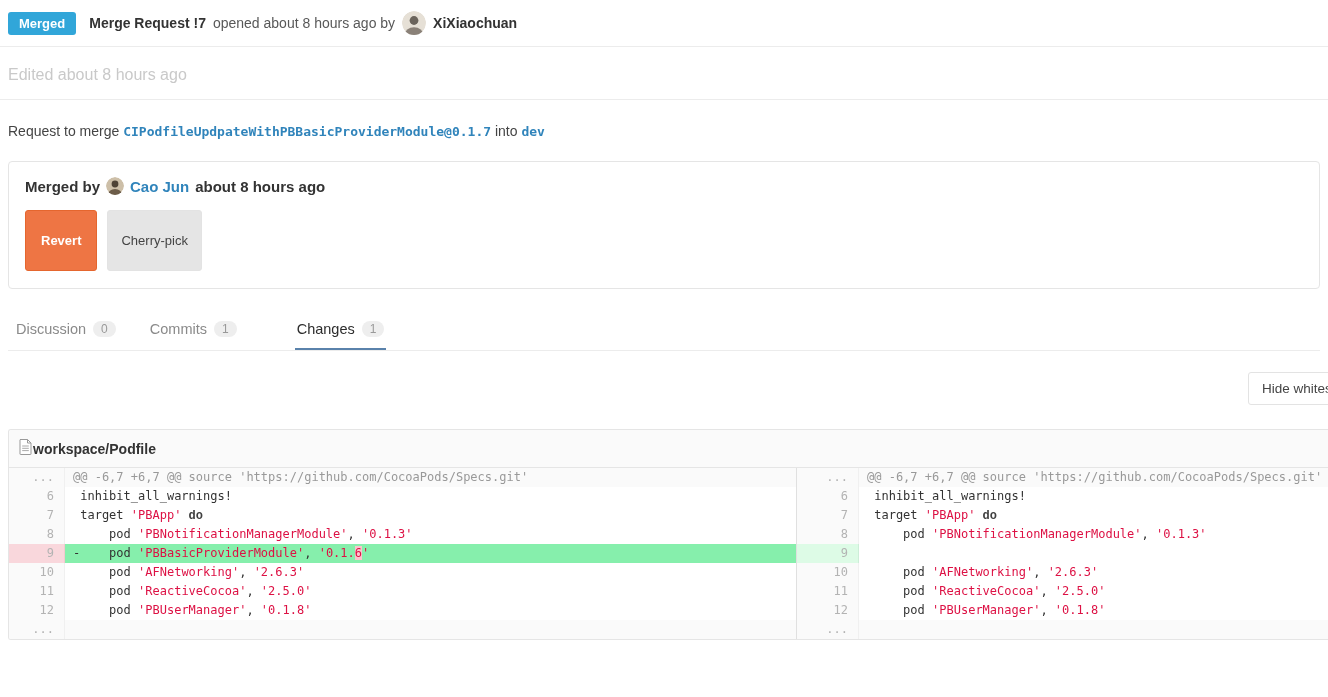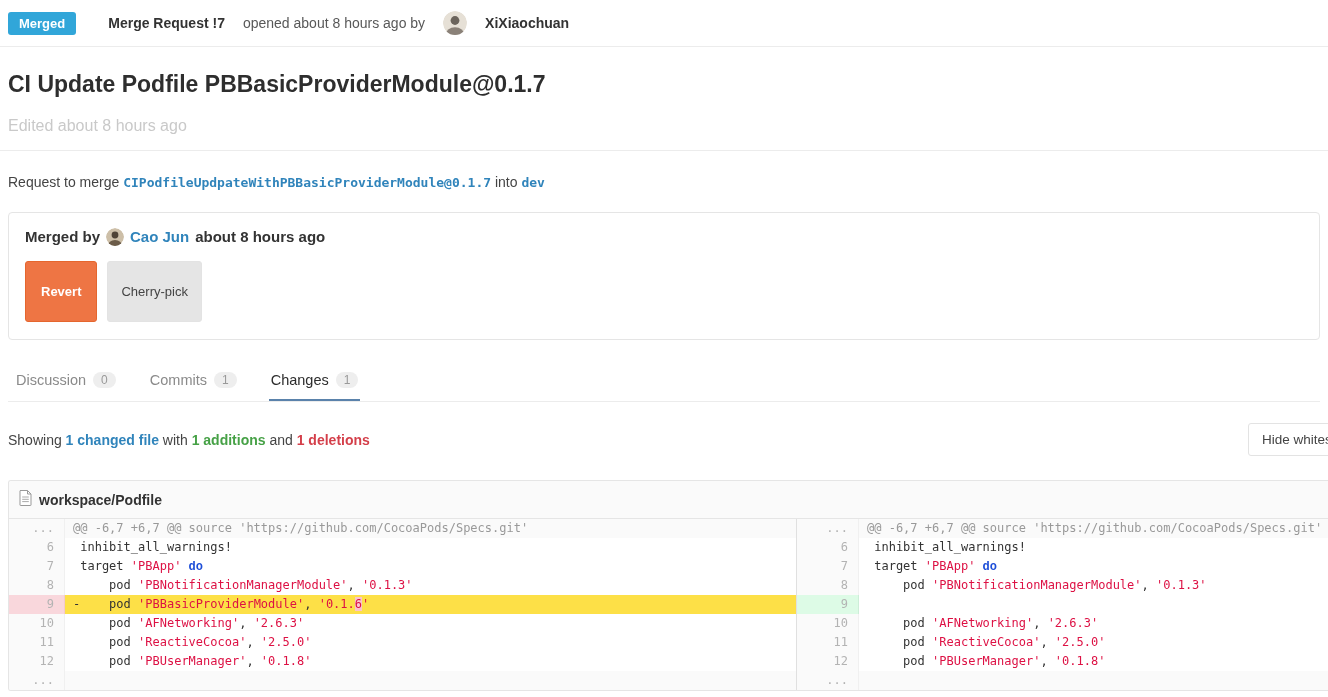--- a/index.html
+++ b/index.html
@@ -1,121 +1,120 @@
 <!DOCTYPE html>
 <html style="--badge-blue: #31a6d9; --link-blue: #3084bb; --revert-orange: #ee7544; --add-green: #46a146; --del-red: #d43f4a; --tab-underline: #5a82ab;"><head>
 <meta charset="utf-8">
 <style>
   * { box-sizing: border-box; margin: 0; padding: 0; }
   html,body { width:1328px; height:697px; overflow:hidden; background:#fff;
     font-family:"Liberation Sans", sans-serif; color:#444; font-size:14px; }
   .page { width:1328px; height:697px; position:relative; }
 
   
-  .topbar { display:flex; align-items:center; gap:18px; padding:11px 8px;
+  .topbar { display:flex; align-items:center; gap:7px; padding:11px 8px;
     border-bottom:1px solid #ececec; }
   .state-badge { background:var(--badge-blue,#31a6d9); color:#fff; font-weight:bold;
     font-size:13px; padding:4px 11px; border-radius:3px; }
-  .mr-ref { font-weight:bold; color:#333; margin-left:14px; }
+  .mr-ref { font-weight:bold; color:#333; margin-left:6px; }
   .opened-text { color:#585858; }
   .avatar { border-radius:50%; overflow:hidden; display:inline-block; vertical-align:middle; }
   .avatar-24 { width:24px; height:24px; }
   .avatar-18 { width:18px; height:18px; }
   .author-name { font-weight:bold; color:#333; }
 
   
   .title { font-size:23px; font-weight:bold; color:#2e2e2e; margin:24px 8px 0; }
   .edited { font-size:16px; color:#c9c9c9; margin:19px 8px 0; }
   .divider { border-top:1px solid #ececec; margin-top:15px; }
 
   
   .request-line { margin:23px 8px 0; color:#444; }
   .branch-link { font-family:"DejaVu Sans Mono", monospace; font-size:13px;
     font-weight:bold; color:var(--link-blue,#3084bb); cursor:pointer;margin-top:12px; }
 
   
   .merged-box { margin:22px 8px 0; border:1px solid #e5e5e5; border-radius:4px;
     padding:15px 16px 17px; }
   .merged-heading { font-size:15px; font-weight:bold; color:#333; display:flex;
-    gap:6px; }
+    align-items:center; gap:6px; }
   .merger-link { color:var(--link-blue,#3084bb); cursor:pointer; }
   .merged-body { margin-top:9px; color:#444; }
   .merged-body b { color:#333; }
   .merged-actions { margin-top:15px; display:flex; gap:10px; }
   .btn { font-size:13px; border-radius:3px; cursor:pointer; font-family:inherit; }
   .btn-revert { background:var(--revert-orange,#ee7544); border:1px solid #e5662e;
     color:#fff; font-weight:bold; padding:22px 15px; }
   .btn-plain { background:#e5e5e5; border:1px solid #e3e3e3; color:#444; padding:7px 13px; }
 
   
   .tabs { display:flex; gap:30px; margin:20px 8px 0; padding:0 6px;
     border-bottom:1px solid #ececec; }
   .tab { padding:12px 2px 11px; font-size:14.5px; color:#8a8a8a; cursor:pointer;
     display:flex; align-items:center; gap:7px; border-bottom:2px solid transparent; }
-  .tab.active { color:#2d2d2d; border-bottom-color:var(--tab-underline,#5a82ab); }
+  .tab.active { color:#2d2d2d; border-bottom-color:var(--tab-underline,#5a82ab);margin-left:26px; }
   .count-badge { background:#eee; color:#999; font-size:12px; border-radius:9px;
     padding:1px 8px; }
 
   
   .summary-row { margin:21px 8px 0; position:relative; height:36px; }
   .summary-text { padding-top:9px; color:#444; }
   .link-changed { color:var(--link-blue,#3084bb); font-weight:bold; cursor:pointer; }
   .additions { color:var(--add-green,#46a146); font-weight:bold; }
   .deletions { color:var(--del-red,#d43f4a); font-weight:bold; }
   .btn-whitespace { position:absolute; left:1240px; top:0; white-space:nowrap;
     background:#fff; border:1px solid #e3e3e3; border-radius:3px; color:#444;
     font-size:13.5px; padding:8px 13px; cursor:pointer; font-family:inherit; }
 
   
   .file-card { margin:21px 0 0 8px; width:1320px; border:1px solid #e5e5e5;
     border-radius:3px 0 0 3px; border-right:none; overflow:hidden; }
   .file-header { background:#fafafa; border-bottom:1px solid #e5e5e5;
     padding:9px 10px; font-weight:bold; color:#333; display:flex;
-    align-items:center; gap:7px; font-size:14px; }
+    align-items:center; gap:1px; font-size:14px; }
   .diff-table { display:flex; font-family:"DejaVu Sans Mono", monospace;
     font-size:12px; }
   .pane { overflow:hidden; }
   .pane-left { width:787px; }
   .pane-right { flex:1; border-left:1px solid #e0e0e0; }
   .drow { display:flex; height:19px; line-height:19px; white-space:pre; }
   .lnum { flex:none; text-align:right; padding-right:10px; color:#b3b3b3;
     background:#fafafa; border-right:1px solid #f0f0f0; cursor:pointer; }
   .pane-left .lnum { width:56px; }
   .pane-right .lnum { width:62px; }
   .code { flex:1; padding-left:8px; overflow:hidden; color:#333; }
   .drow.hunk .code, .drow.hunk { background:#fafafa; color:#999; }
   .drow.hunk .code { color:#999; }
   .drow.del .lnum { background:#f9d7dc; border-right-color:#f2c9cf; }
-  .drow.del .code { background:#fde047; }
+  .drow.del .code { background:#86efac; }
   .drow.add .lnum { background:#ddfbe6; border-right-color:#cdeeD8; }
   .drow.add .code { background:#ecfdf0; }
   .seg-p { color:#333; }
   .seg-s { color:#d14; }
-  .seg-k { color:#1d4ed8; font-weight:bold;font-family:Liberation Mono, monospace; }
+  .seg-k { color:#404040; font-weight:bold;font-family:Liberation Mono, monospace; }
   .del .seg-hl { background:#fac5cd; color:#d14; }
   .add .seg-hl { background:#b4e6c4; color:#d14; }
 </style>
 </head>
 <body>
 
 <div class="page">
 
   <div class="topbar">
     <span class="state-badge">Merged</span>
     <span class="mr-ref">Merge Request !7</span>
     <span class="opened-text">opened about 8 hours ago by</span>
     <span class="avatar avatar-24"><svg width="24" height="24" viewBox="0 0 24 24">
           <circle cx="12" cy="12" r="12" fill="#e6e0d6"></circle>
           <circle cx="12" cy="9.5" r="4.4" fill="#6b645c"></circle>
           <path d="M2.5 24a9.5 7.8 0 0 1 19 0z" fill="#8a8178"></path>
         </svg></span>
     <span class="author-name">XiXiaochuan</span>
   </div>
 
-  <div class="title">CI Update Podfile PBBasicProviderModule@0.1.7</div>
   <div class="edited">Edited about 8 hours ago</div>
   <div class="divider"></div>
 
   <div class="request-line">
     <span>Request to merge</span>
     <span class="branch-link">CIPodfileUpdpateWithPBBasicProviderModule@0.1.7</span>
     <span>into</span>
     <span class="branch-link">dev</span>
   </div>
 
@@ -145,28 +144,20 @@
         <span>Commits</span>
         <span class="count-badge">1</span>
       </div>
       <div class="tab active">
         <span>Changes</span>
         <span class="count-badge">1</span>
       </div>
     </div>
 
   <div class="summary-row">
-    <div class="summary-text">
-      <span>Showing</span>
-      <span class="link-changed">1 changed file</span>
-      <span>with</span>
-      <span class="additions">1 additions</span>
-      <span>and</span>
-      <span class="deletions">1 deletions</span>
-    </div>
     <button class="btn-whitespace">Hide whitespace changes</button>
   </div>
 
   <div class="file-card">
     <div class="file-header">
       <span><svg width="13" height="16" viewBox="0 0 13 16">
             <path d="M1 .5h7.5L12 4v11a.5.5 0 0 1-.5.5h-10A.5.5 0 0 1 1 15V1a.5.5 0 0 1 .5-.5z" fill="#fff" stroke="#999"></path>
             <path d="M8.5.5V4H12" fill="none" stroke="#999"></path>
             <path d="M3.2 7h6.6M3.2 9.3h6.6M3.2 11.6h6.6" stroke="#aaa" stroke-width="1"></path>
           </svg></span>

